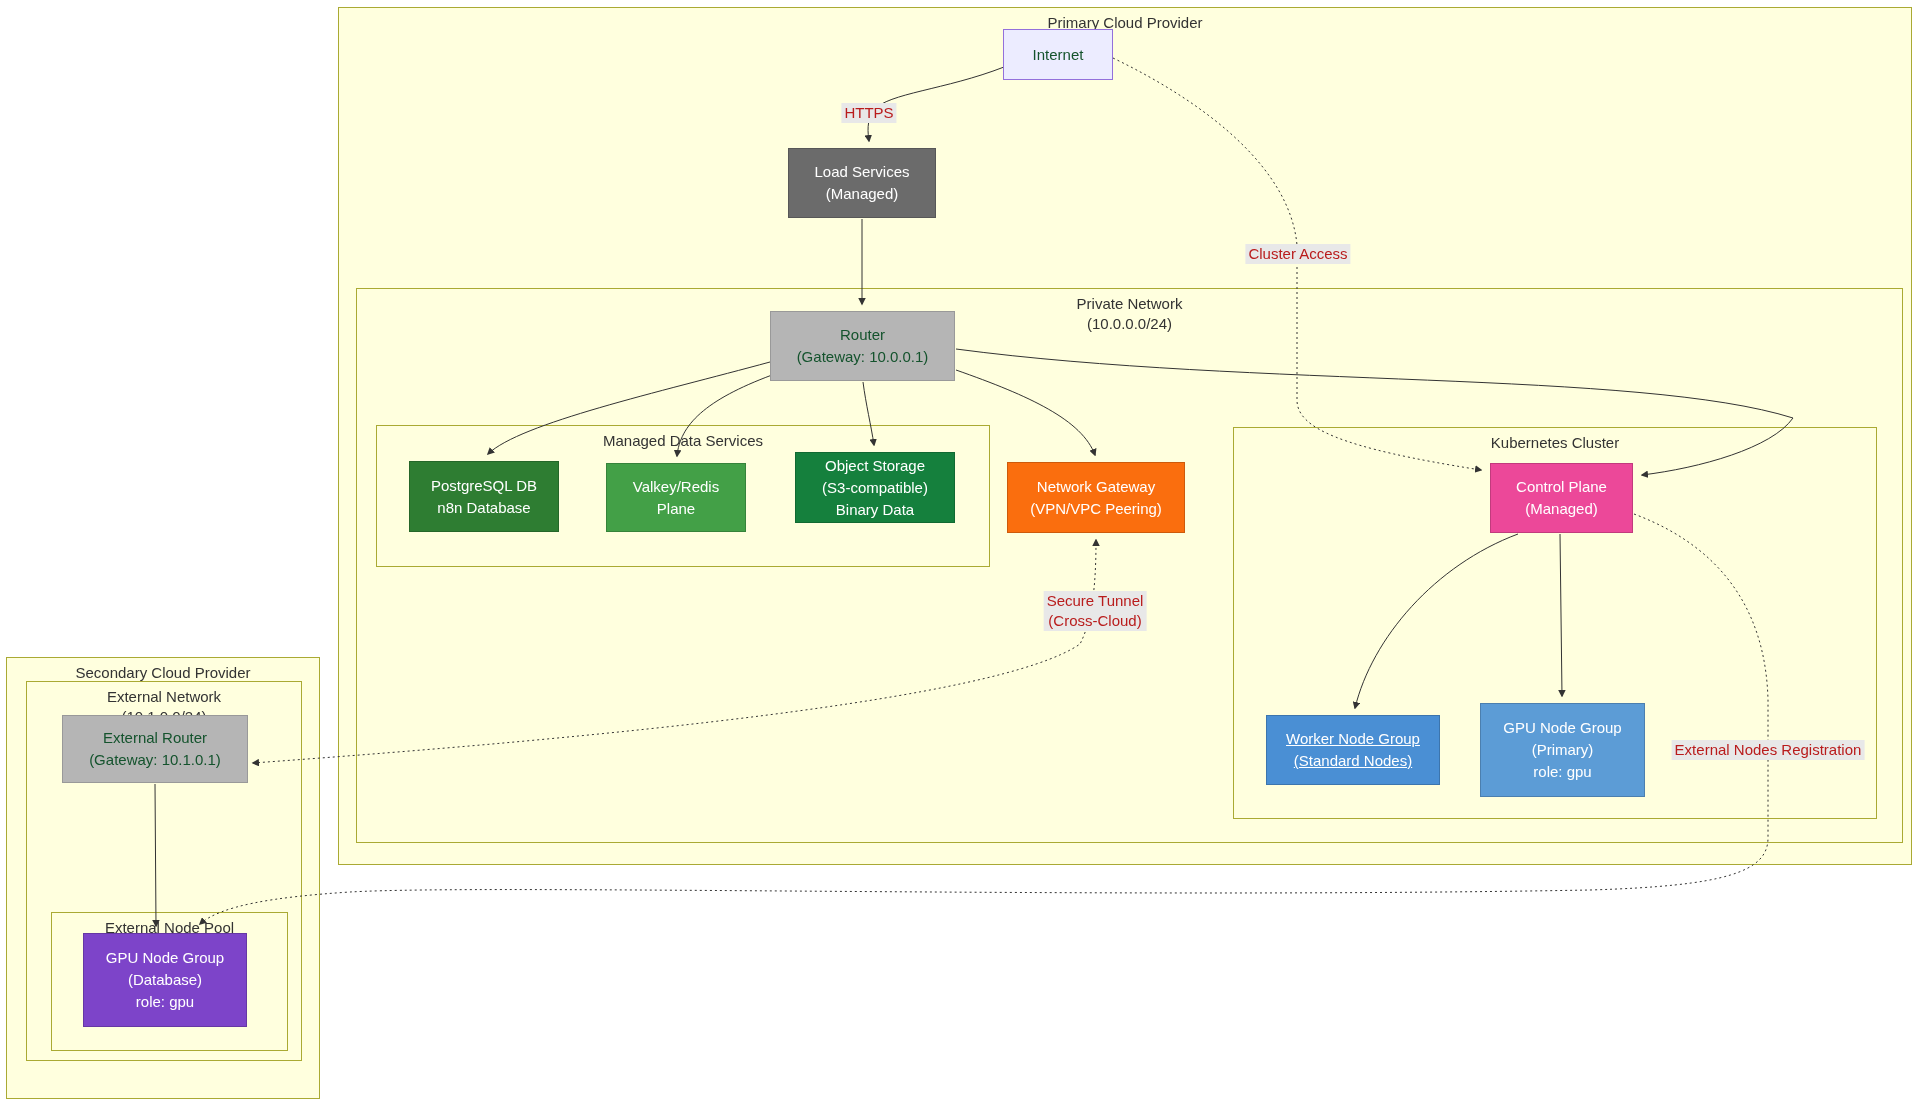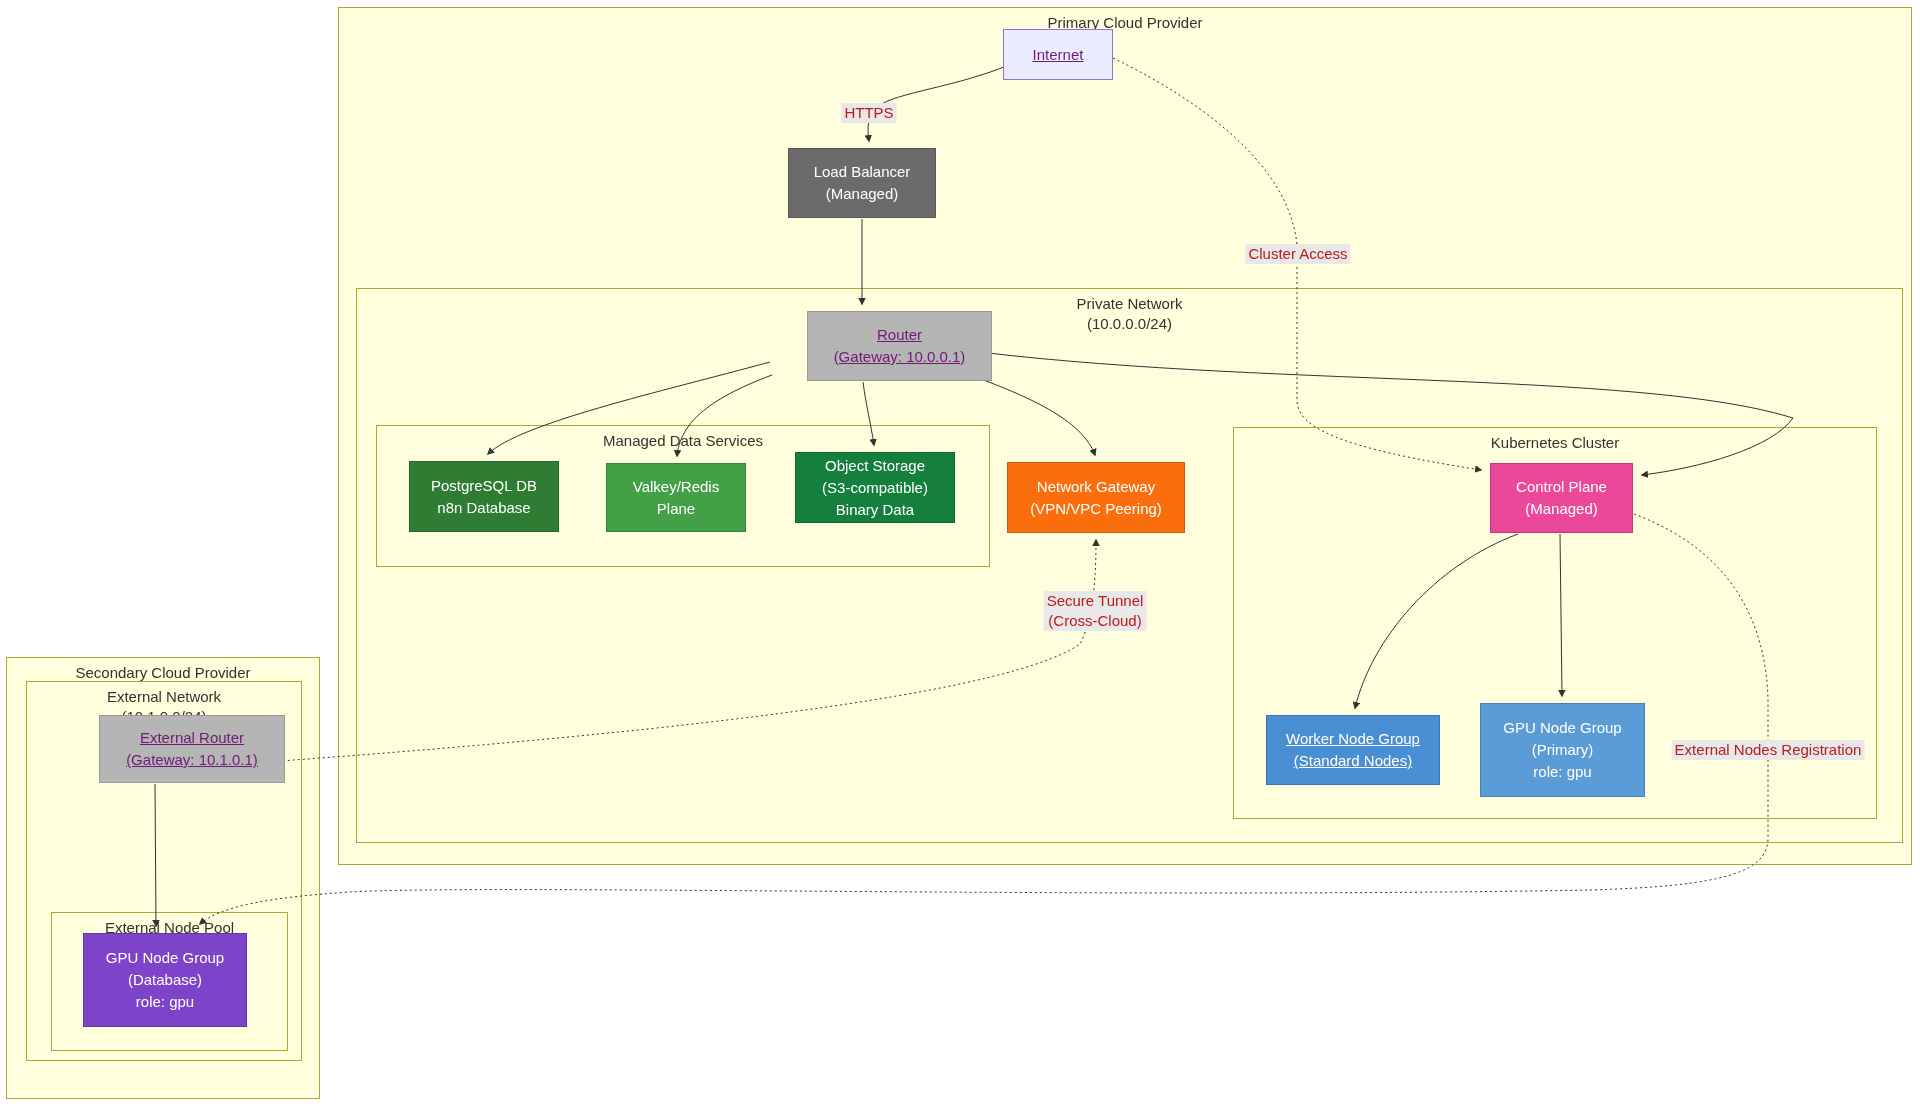--- a/index.html
+++ b/index.html
@@ -15,23 +15,23 @@
   
   #edges{position:absolute;left:0;top:0;z-index:2;pointer-events:none;}
   path.edge{fill:none;stroke:#333333;stroke-width:1;}
   path.dotted{stroke-dasharray:2 3;}
 
   
   .node{position:absolute;z-index:3;display:flex;flex-direction:column;
         align-items:center;justify-content:center;box-sizing:border-box;
         color:#ffffff;font-size:15px;line-height:22px;text-align:center;
         border:1px solid rgba(0,0,0,0.18);}
-  .node.light{color:#701a75;text-decoration:underline;}
+  .node.light{color:#14532d;}
   .node.internet{border-color:#9370DB;}
-  .node.gray{border-color:#999999;margin-left:37px;}
+  .node.gray{border-color:#999999;}
 
   
   .edge-label{position:absolute;z-index:4;transform:translate(-50%,-50%);
               color:#b91c1c;font-size:15px;line-height:20px;text-align:center;
               white-space:nowrap;}
   .edge-label span{display:block;background:#E8E8E8;padding:0 3px;}
 </style>
 </head>
 <body>
 
@@ -93,21 +93,21 @@
     <path class="edge dotted" marker-start="url(#arrow)" marker-end="url(#arrow)" d="M 253,763 C 600,738 1000,700 1080,644 C 1094,617 1096,576 1096,540"></path>
     <path class="edge dotted" marker-end="url(#arrow)" d="M 1634,514 C 1730,550 1766,620 1768,700 L 1768,838 C 1768,872 1725,886 1590,890
              C 1100,899 490,884 350,892 C 272,897 220,906 200,924"></path>
   </svg>
 
   <div class="node light internet" style="left: 1003px; top: 29px; width: 110px; height: 51px; background: rgb(236, 236, 255);">
     <div>Internet</div>
   </div>
 
   <div class="node" style="left: 788px; top: 148px; width: 148px; height: 70px; background: rgb(107, 107, 107);">
-    <div>Load Balancer</div>
+    <div>Load Services</div>
     <div>(Managed)</div>
   </div>
 
   <div class="node light gray" style="left: 770px; top: 311px; width: 185px; height: 70px; background: rgb(181, 181, 181);">
     <div>Router</div>
     <div>(Gateway: 10.0.0.1)</div>
   </div>
 
   <div class="node" style="left: 409px; top: 461px; width: 150px; height: 71px; background: rgb(46, 125, 50);">
     <div>PostgreSQL DB</div>

